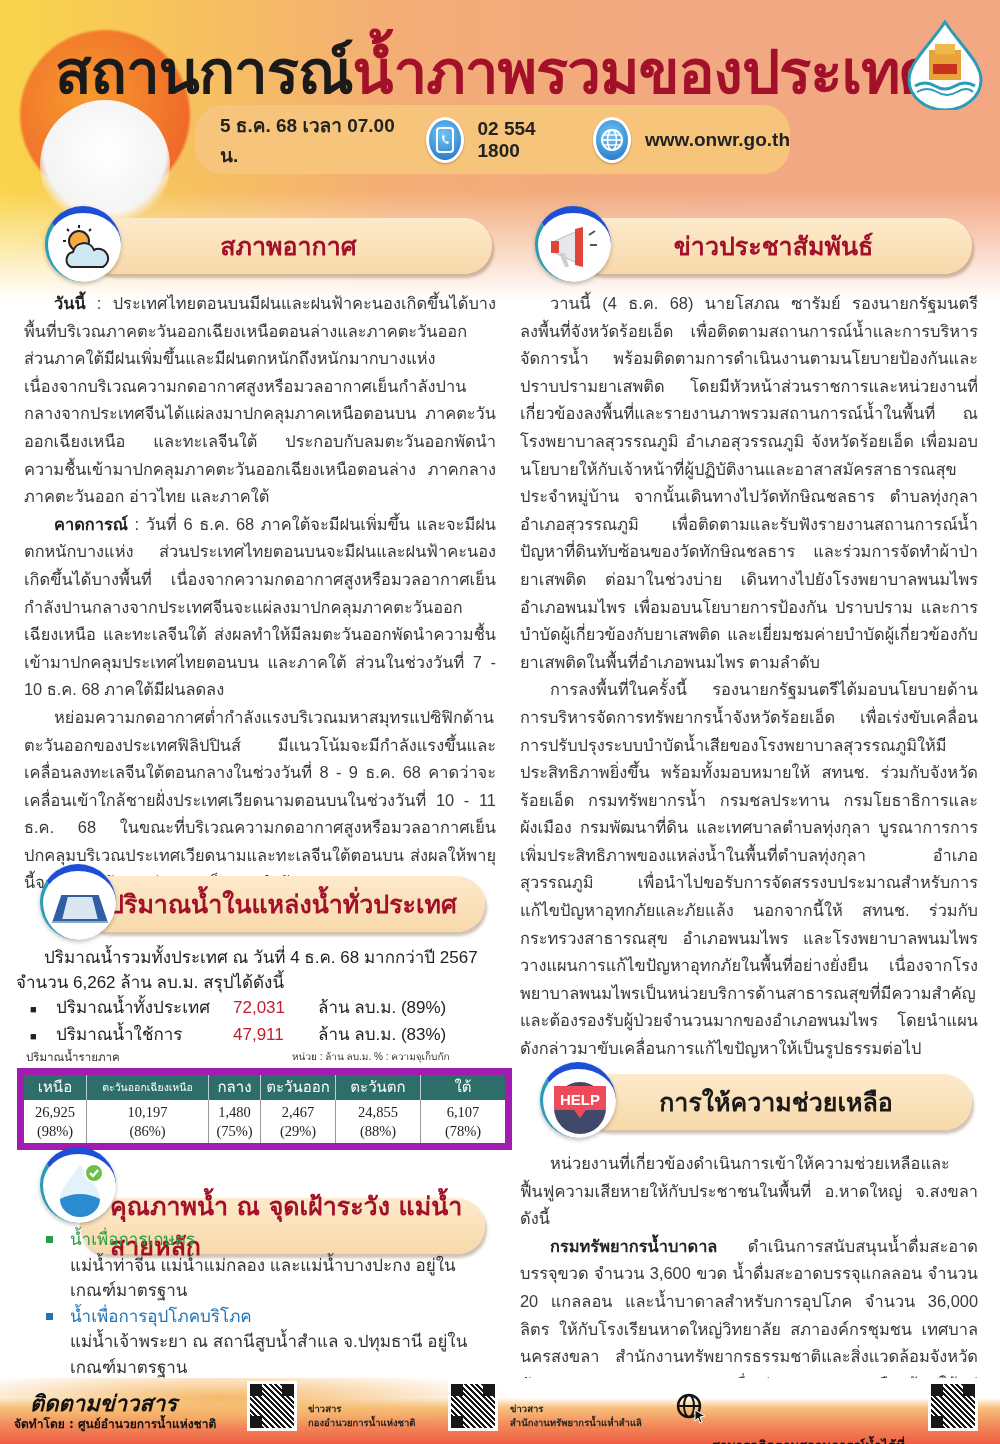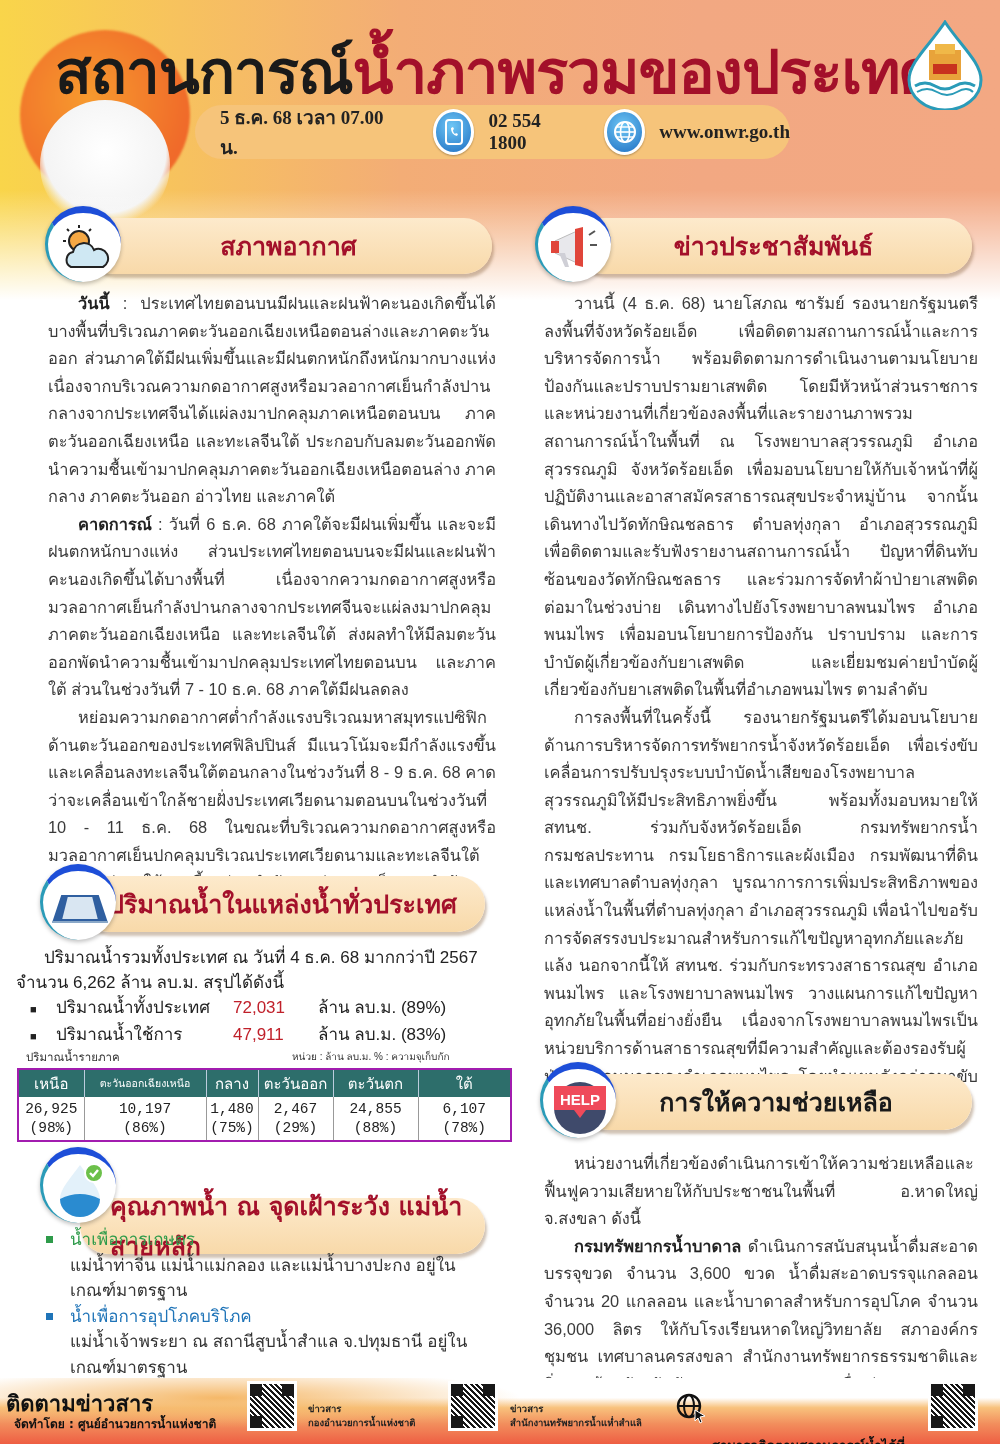--- a/index.html
+++ b/index.html
@@ -29,23 +29,23 @@
     background: radial-gradient(circle at 50% 40%, #ffffff 0%, #f4f4f4 60%, rgba(255,255,255,0.0) 72%);
   }
   .title {
     position: absolute; left: 55px; top: 32px; white-space: nowrap;
     font-family: "DejaVu Sans", sans-serif; font-weight: bold; font-size: 60px; letter-spacing: -1px;
     line-height: 80px;
   }
   .title .t1 { color: #1a1a1a; }
   .title .t2 { color: #a3102a; }
   .info-pill {
-    position: absolute; left: 195px; top: 105px; width: 595px; height: 54px; border-radius: 27px;
+    position: absolute; left: 195px; top: 105px; width: 595px; height: 69px; border-radius: 27px;
     background: #f6c47a; display: flex; align-items: center; padding-left: 25px; gap: 14px;
-    font-family: Liberation Serif, serif; font-weight: bold; font-size: 19px; color: #222;
+    font-family: Liberation Sans, sans-serif; font-weight: bold; font-size: 19px; color: #222;
   }
   .pill-icon {
     width: 42px; height: 46px; border-radius: 50%;
     background: radial-gradient(circle at 45% 35%, #6ec6f5, #1e6fc2);
     border: 3px solid #ffffff; display: flex; align-items: center; justify-content: center;
     color: #fff; font-size: 22px; box-shadow: 0 1px 2px rgba(0,0,0,0.3);
   }
   .logo {
     position: absolute; left: 905px; top: 20px; width: 80px; height: 90px;
   }
@@ -63,31 +63,31 @@
     position: absolute; left: 0; top: -8px; width: 76px; height: 76px; border-radius: 50%;
     background: #ffffff; border-top: 7px solid #1d4ed8; border-left: 3px solid #2a9bb8;
     box-shadow: 0 2px 4px rgba(0,0,0,0.25);
     display: flex; align-items: center; justify-content: center; z-index: 2;
   }
   
   .txt {
     position: absolute; font-family: "Liberation Sans", sans-serif; font-size: 16.4px;
     line-height: 27.6px; color: #3a3a3a; text-align: justify; text-align-last: left;
   }
-  .txt p { text-indent: 30px; margin-left: 24px; }
+  .txt p { text-indent: 30px; }
   .txt b { color: #222; }
   .summary { position: absolute; font-family: "Liberation Sans", sans-serif; font-size: 17px; line-height: 25px; color: #222; }
   .kv { display: flex; align-items: baseline; }
   .kv .bullet { width: 22px; padding-left: 14px; font-size: 11px; }
   .kv .label { width: 195px; padding-left: 18px; }
   .kv .val { width: 75px; color: #c0202a; }
   .smallnote { position: absolute; font-family: "Liberation Sans", sans-serif; font-size: 11.5px; color: #333; }
   table.region {
     position: absolute; left: 17px; top: 1068px; width: 495px; border-collapse: collapse;
-    font-family: Liberation Mono, monospace; border: 2px solid #a21caf;
+    font-family: Liberation Serif, serif; border: 7px solid #a21caf;
   }
   table.region th {
     background: #2d6e6b; color: #fff; font-weight: normal; font-size: 15px; height: 28px;
     border-right: 1px solid #bcd; padding: 0 2px;
   }
   table.region th.small { font-size: 10.5px; }
   table.region td {
     text-align: center; font-size: 14.5px; line-height: 19px; padding: 3px 0 2px; border-right: 1px solid #999; color: #222;
   }
   .qlist { position: absolute; font-family: "Liberation Sans", sans-serif; font-size: 17px; line-height: 25.5px; color: #333; }
@@ -96,21 +96,21 @@
   .qitem .head { display: block; }
   
   .footer {
     position: absolute; left: 0; top: 1378px; width: 1000px; height: 66px; overflow: hidden;
     background: linear-gradient(180deg, #ffffff 0%, #ffffff 30%, #f8c27d 45%, #f28d5c 70%, #ee5e43 100%);
   }
   .footer .wave {
     position: absolute; left: 0; top: 0; width: 1000px; height: 66px;
     background: radial-gradient(ellipse 300px 30px at 220px 20px, #f5b868 0%, rgba(245,184,104,0) 100%);
   }
-  .f-title { position: absolute; left: 6px; top: 8px; font-family: "DejaVu Sans", sans-serif; font-weight: bold; font-size: 22px; color: #111; }
+  .f-title { position: absolute; left: 30px; top: 8px; font-family: "DejaVu Sans", sans-serif; font-weight: bold; font-size: 22px; color: #111; font-style: italic; }
   .f-by { position: absolute; left: 14px; top: 36px; font-family: "DejaVu Sans", sans-serif; font-weight: bold; font-size: 12px; color: #111; }
   .qr {
     position: absolute; width: 50px; height: 50px; background: #fff; padding: 3px;
   }
   .qr-inner {
     width: 100%; height: 100%;
     background:
       linear-gradient(#000,#000) 0 0/12px 12px no-repeat,
       linear-gradient(#000,#000) 100% 0/12px 12px no-repeat,
       linear-gradient(#000,#000) 0 100%/12px 12px no-repeat,

